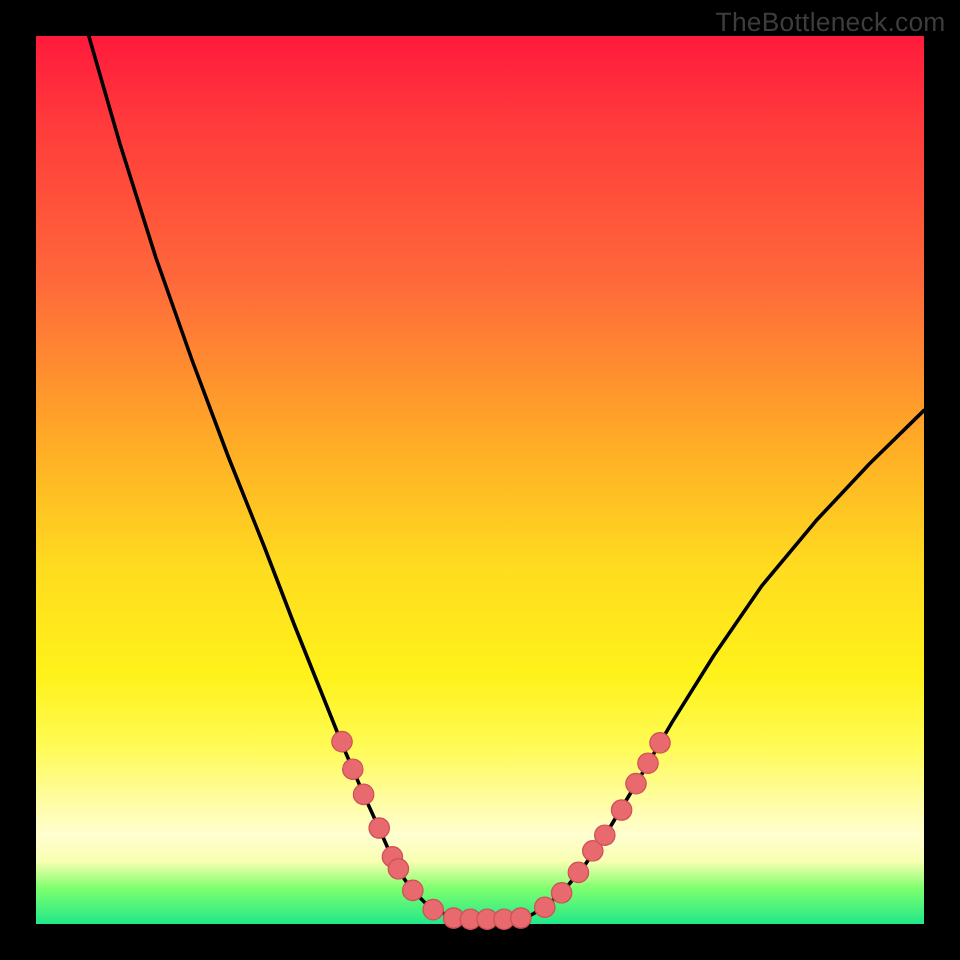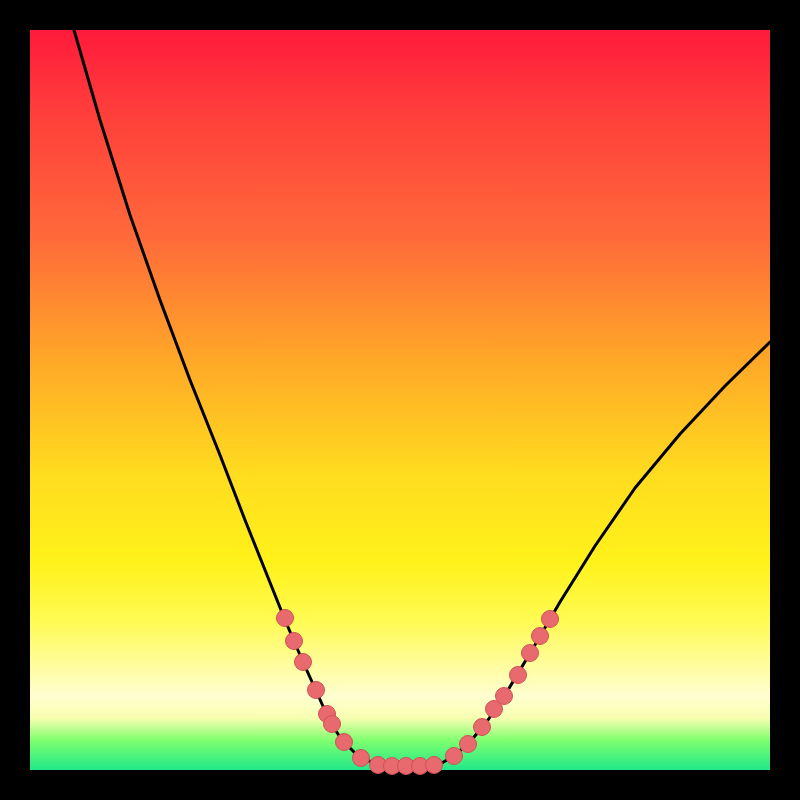--- a/index.html
+++ b/index.html
@@ -84,13 +84,14 @@
           <circle cx="452" cy="697" r="8.5" fill="#e86a6e" stroke="#cf5157" stroke-width="1"></circle>
           <circle cx="464" cy="679" r="8.5" fill="#e86a6e" stroke="#cf5157" stroke-width="1"></circle>
           <circle cx="474" cy="666" r="8.5" fill="#e86a6e" stroke="#cf5157" stroke-width="1"></circle>
           <circle cx="488" cy="645" r="8.5" fill="#e86a6e" stroke="#cf5157" stroke-width="1"></circle>
           <circle cx="500" cy="623" r="8.5" fill="#e86a6e" stroke="#cf5157" stroke-width="1"></circle>
           <circle cx="510" cy="606" r="8.5" fill="#e86a6e" stroke="#cf5157" stroke-width="1"></circle>
           <circle cx="520" cy="589" r="8.5" fill="#e86a6e" stroke="#cf5157" stroke-width="1"></circle>
         </g>
     </svg>
   </div>
+  <div class="watermark">TheBottleneck.com</div>
 </div>
 
 </body></html>

